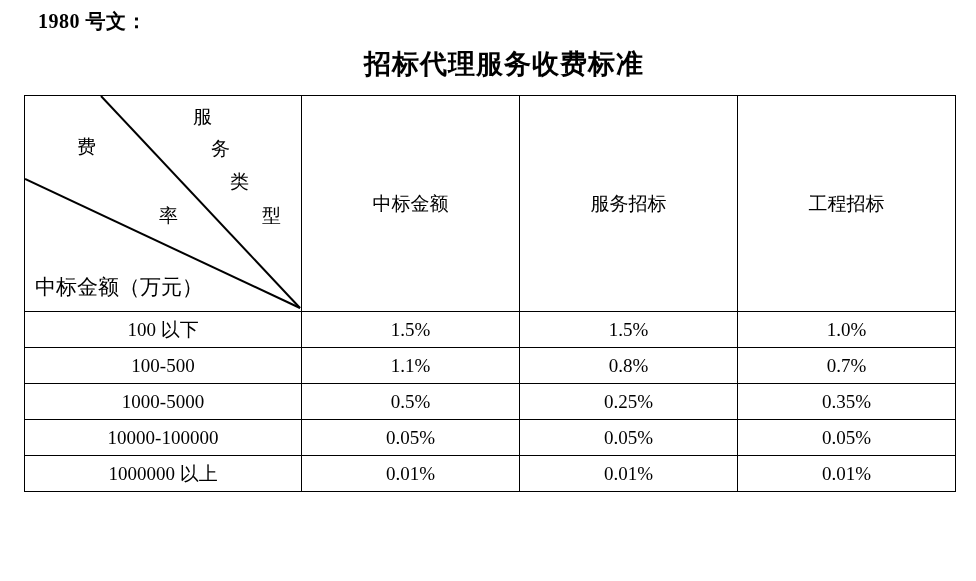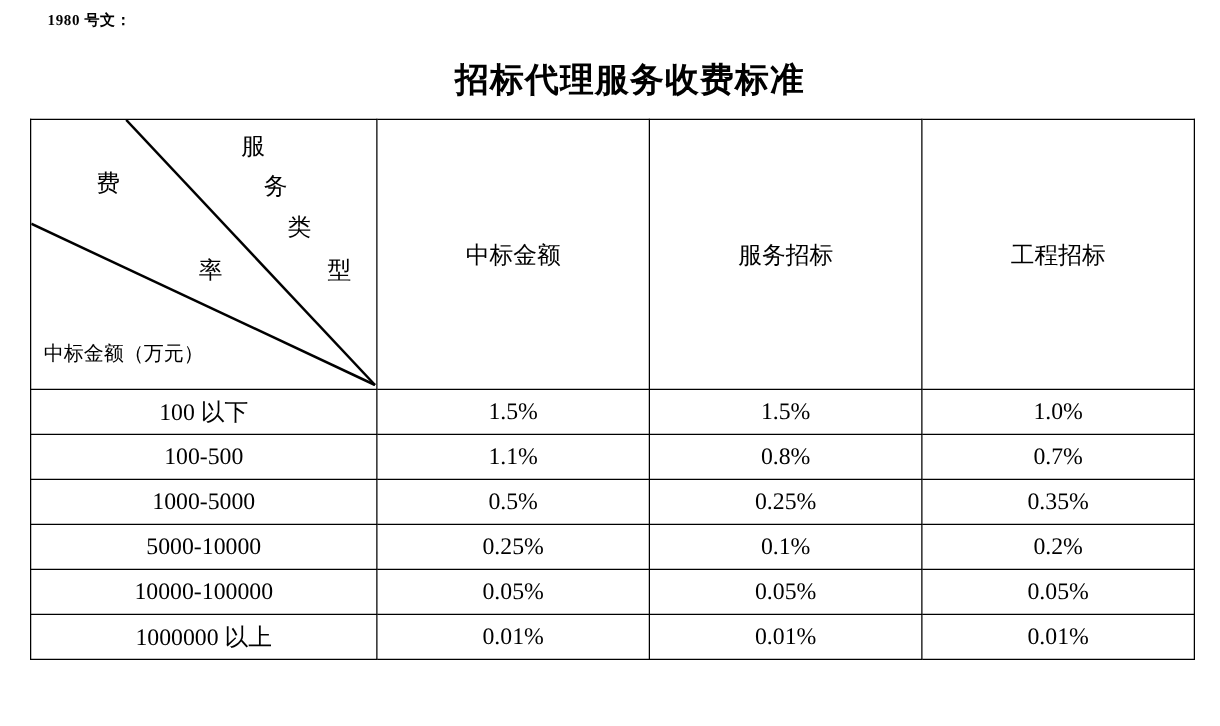--- a/index.html
+++ b/index.html
@@ -18,21 +18,21 @@
     position: relative;
     width: 976px;
     height: 581px;
   }
   .doc-ref {
     position: absolute;
     left: 38px;
     top: 8px;
     font-family: "Liberation Serif", serif;
     font-weight: bold;
-    font-size: 12px;
+    font-size: 20px;
     letter-spacing: 0.5px;
   }
   .doc-title {
     position: absolute;
     left: 16px;
     top: 46px;
     width: 976px;
     text-align: center;
     font-family: "Liberation Serif", serif;
     font-weight: bold;
@@ -79,21 +79,21 @@
     font-family: "Liberation Serif", serif;
     font-size: 19px;
     white-space: nowrap;
   }
   .lbl-fuwu  { left: 168px; top: 8px; }
   .lbl-wu    { left: 186px; top: 40px; }
   .lbl-fei   { left: 52px;  top: 38px; }
   .lbl-lei   { left: 205px; top: 73px; }
   .lbl-lv    { left: 134px; top: 107px; }
   .lbl-xing  { left: 237px; top: 107px; }
-  .lbl-amount{ left: 10px;  top: 177px; font-size: 16px; }
+  .lbl-amount{ left: 10px;  top: 177px; font-size: 21px; }
 
   td.headcell {
     height: 215px;
     font-size: 21px;
   }
   tr.data-row td {
     height: 35px;
   }
 </style>
 </head>
@@ -140,26 +140,20 @@
         <td class="col-data">0.8%</td>
         <td class="col-data">0.7%</td>
       </tr>
       <tr class="data-row">
         <td class="col-label">1000-5000</td>
         <td class="col-data">0.5%</td>
         <td class="col-data">0.25%</td>
         <td class="col-data">0.35%</td>
       </tr>
       <tr class="data-row">
-        <td class="col-label">5000-10000</td>
-        <td class="col-data">0.25%</td>
-        <td class="col-data">0.1%</td>
-        <td class="col-data">0.2%</td>
-      </tr>
-      <tr class="data-row">
         <td class="col-label">10000-100000</td>
         <td class="col-data">0.05%</td>
         <td class="col-data">0.05%</td>
         <td class="col-data">0.05%</td>
       </tr>
       <tr class="data-row">
         <td class="col-label">1000000 以上</td>
         <td class="col-data">0.01%</td>
         <td class="col-data">0.01%</td>
         <td class="col-data">0.01%</td>

